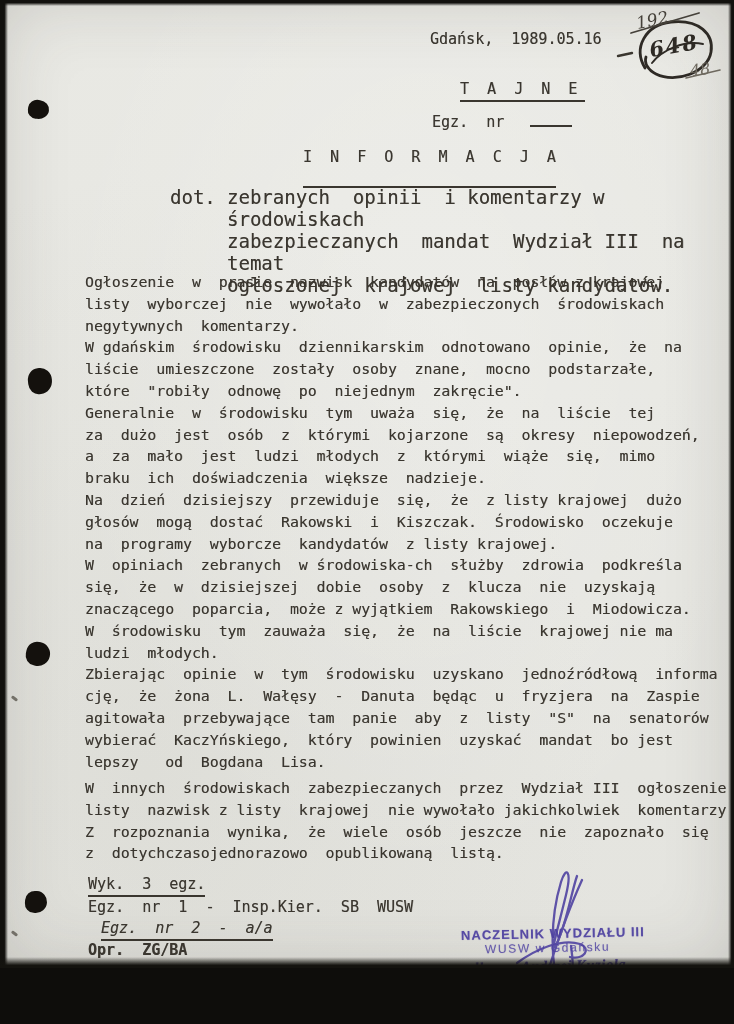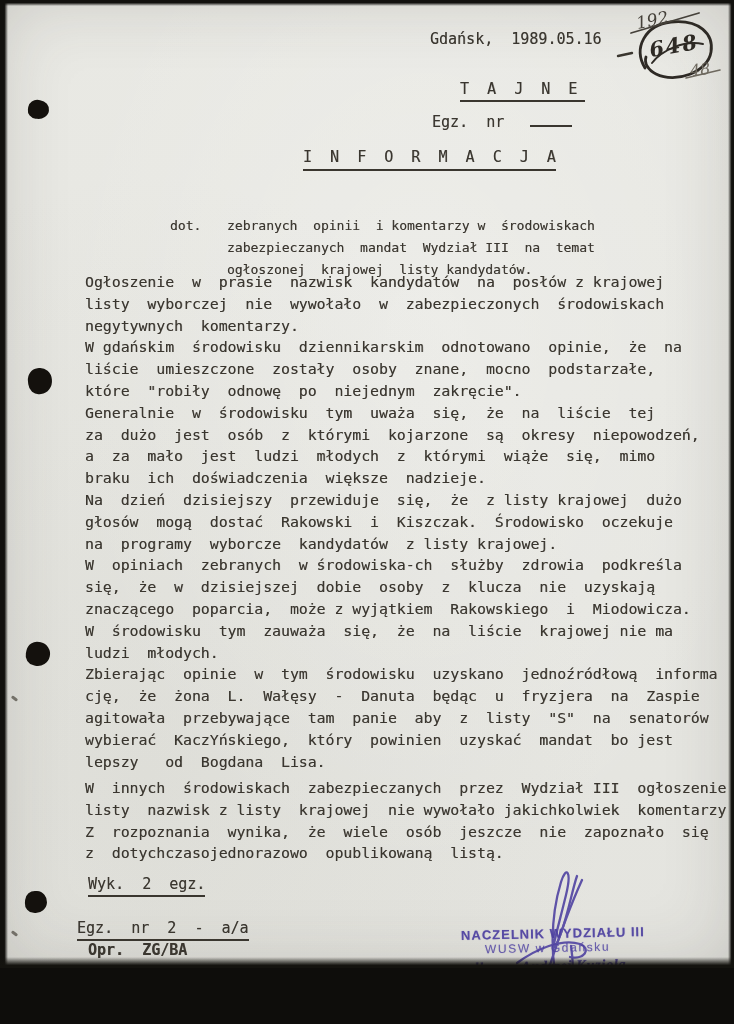--- a/index.html
+++ b/index.html
@@ -20,24 +20,24 @@
   .crease{position:absolute;left:0;right:0;top:1007px;height:3px;background:rgba(110,105,95,0.28);filter:blur(1px);}
 
   
   .hole{position:absolute;background:#14110d;border-radius:48% 52% 55% 45%;}
   .tick{position:absolute;width:7px;height:3px;background:#5b574f;border-radius:2px;transform:rotate(35deg);opacity:.8;}
 
   
   .tw{position:absolute;color:#3a362f;white-space:pre-wrap;
       text-shadow:0.3px 0.3px 0.2px rgba(42,38,32,0.45);}
   .body-text{font-size:14.8px;line-height:21.8px;width:652px;}
-  .subject-text{font-size:13px;line-height:22px;margin-top:29px;}
+  .subject-text{font-size:19px;line-height:22px;}
   .hdr{font-size:15px;}
   .u{border-bottom:2px solid #3a362f;padding-bottom:2px;}
-  .u-wide{border-bottom:2.5px solid #3a362f;padding-bottom:3px;}
+  .u-wide{border-bottom:2.5px solid #3a362f;padding-bottom:20px;}
   .blank-line{display:inline-block;width:42px;border-bottom:2px solid #3a362f;height:13px;margin-left:26px;}
 
   
   .hand{position:absolute;font-family:"DejaVu Serif","Liberation Serif",serif;font-style:italic;}
   .ann-192{left:636px;top:10px;font-size:17px;color:#45413a;transform:rotate(-11deg);}
   .ann-circled{left:649px;top:33px;font-size:21px;font-weight:bold;color:#2e2a25;transform:rotate(-10deg);letter-spacing:2px;}
   .ann-48{left:690px;top:60px;font-size:16px;color:#6e695f;transform:rotate(-7deg);}
   .ann-svg{position:absolute;left:0;top:0;pointer-events:none;}
 
   
@@ -106,22 +106,23 @@
 Zbierając  opinie  w  tym  środowisku  uzyskano  jednoźródłową  informa
 cję,  że  żona  L.  Wałęsy  -  Danuta  będąc  u  fryzjera  na  Zaspie
 agitowała  przebywające  tam  panie  aby  z  listy  "S"  na  senatorów
 wybierać  KaczYńskiego,  który  powinien  uzyskać  mandat  bo jest
 lepszy   od  Bogdana  Lisa.</div>
     <div class="tw body-text" style="left:85px;top:777px;">W  innych  środowiskach  zabezpieczanych  przez  Wydział III  ogłoszenie
 listy  nazwisk z listy  krajowej  nie wywołało jakichkolwiek  komentarzy
 Z  rozpoznania  wynika,  że  wiele  osób  jeszcze  nie  zapoznało  się
 z  dotychczasojednorazowo  opublikowaną  listą.</div>
 
-    <div class="tw hdr" style="left:88px;top:875px;"><span class="u">Wyk.  2  egz.</span></div>
-    <div class="tw hdr" style="left:77px;top:919px;"><span class="u">Egz.  nr  2  -  a/a</span></div>
+    <div class="tw hdr" style="left:88px;top:875px;"><span class="u">Wyk.  3  egz.</span></div>
+    <div class="tw hdr" style="left:88px;top:898px;"><span>Egz.  nr  1  -  Insp.Kier.  SB  WUSW</span></div>
+    <div class="tw hdr" style="left:101px;top:919px;font-style:italic;"><span class="u">Egz.  nr  2  -  a/a</span></div>
     <div class="tw hdr" style="left:88px;top:941px;font-weight:bold;"><span>Opr.  ZG/BA</span></div>
 
     <div class="stamp stamp-1">NACZELNIK WYDZIAŁU III</div>
     <div class="stamp stamp-2">WUSW w Gdańsku</div>
     <div class="stamp stamp-3">ppłk mgr Andrzej Kuzioła</div>
 
     <svg class="sig-svg" width="734" height="1024" viewBox="0 0 734 1024">
       <g fill="none" stroke="#4c3fa0" stroke-width="2.3" stroke-linecap="round" opacity="0.88">
         <path d="M563 1003 C548 962 551 915 561 882 C566 866 572 870 566 895 C557 932 549 958 557 943 C566 925 572 890 577 876"></path>
         <path d="M549 968 C558 940 572 902 582 880"></path>

